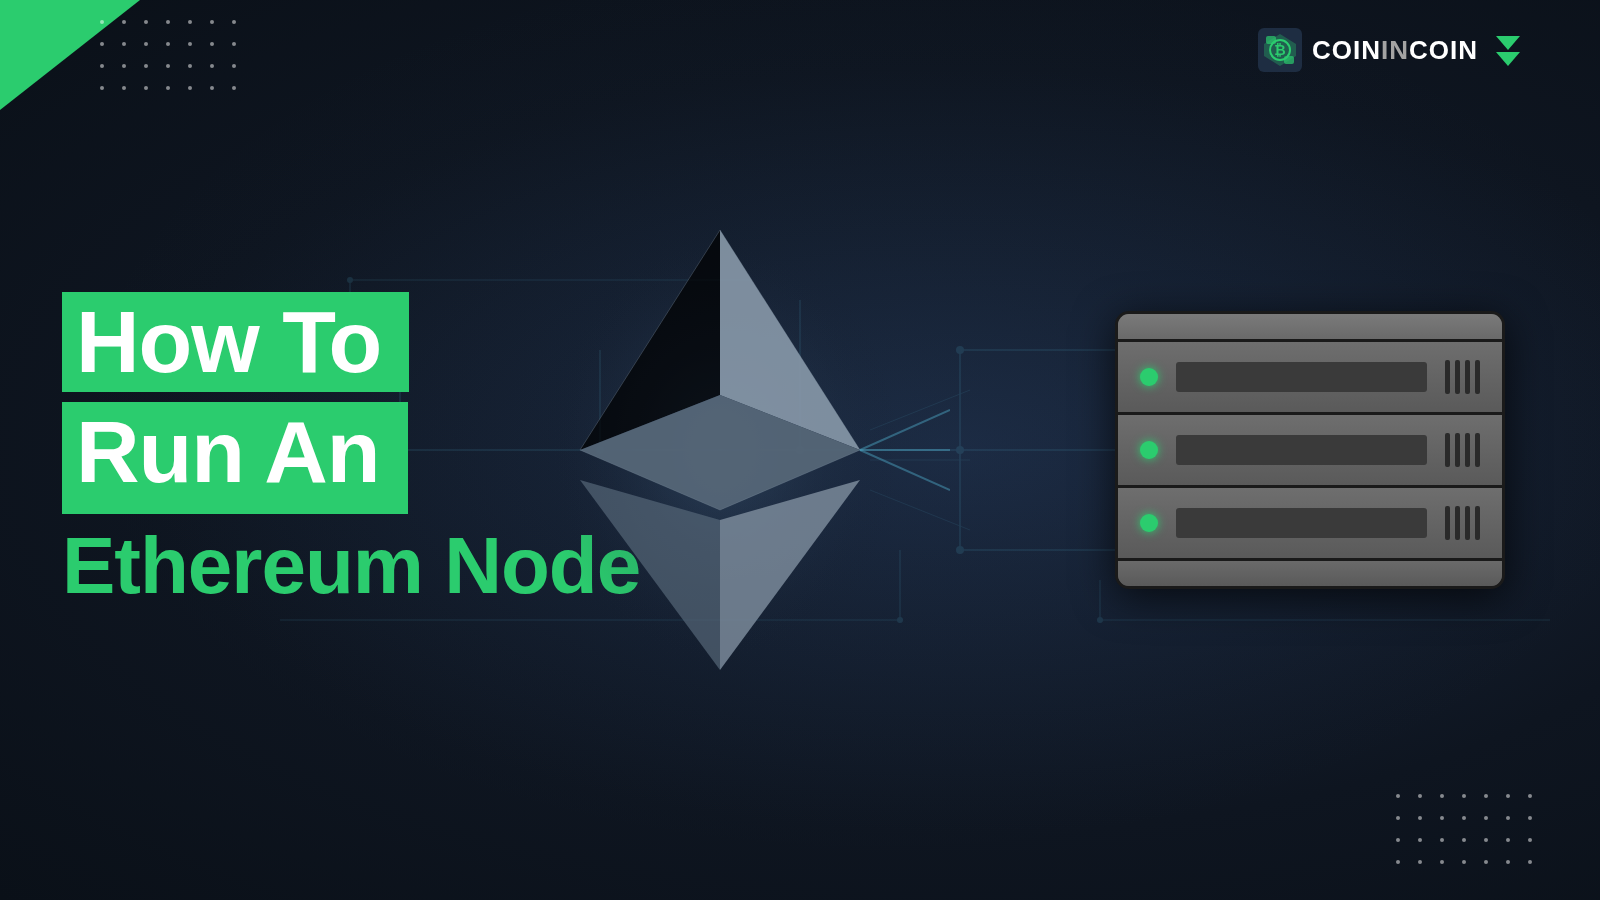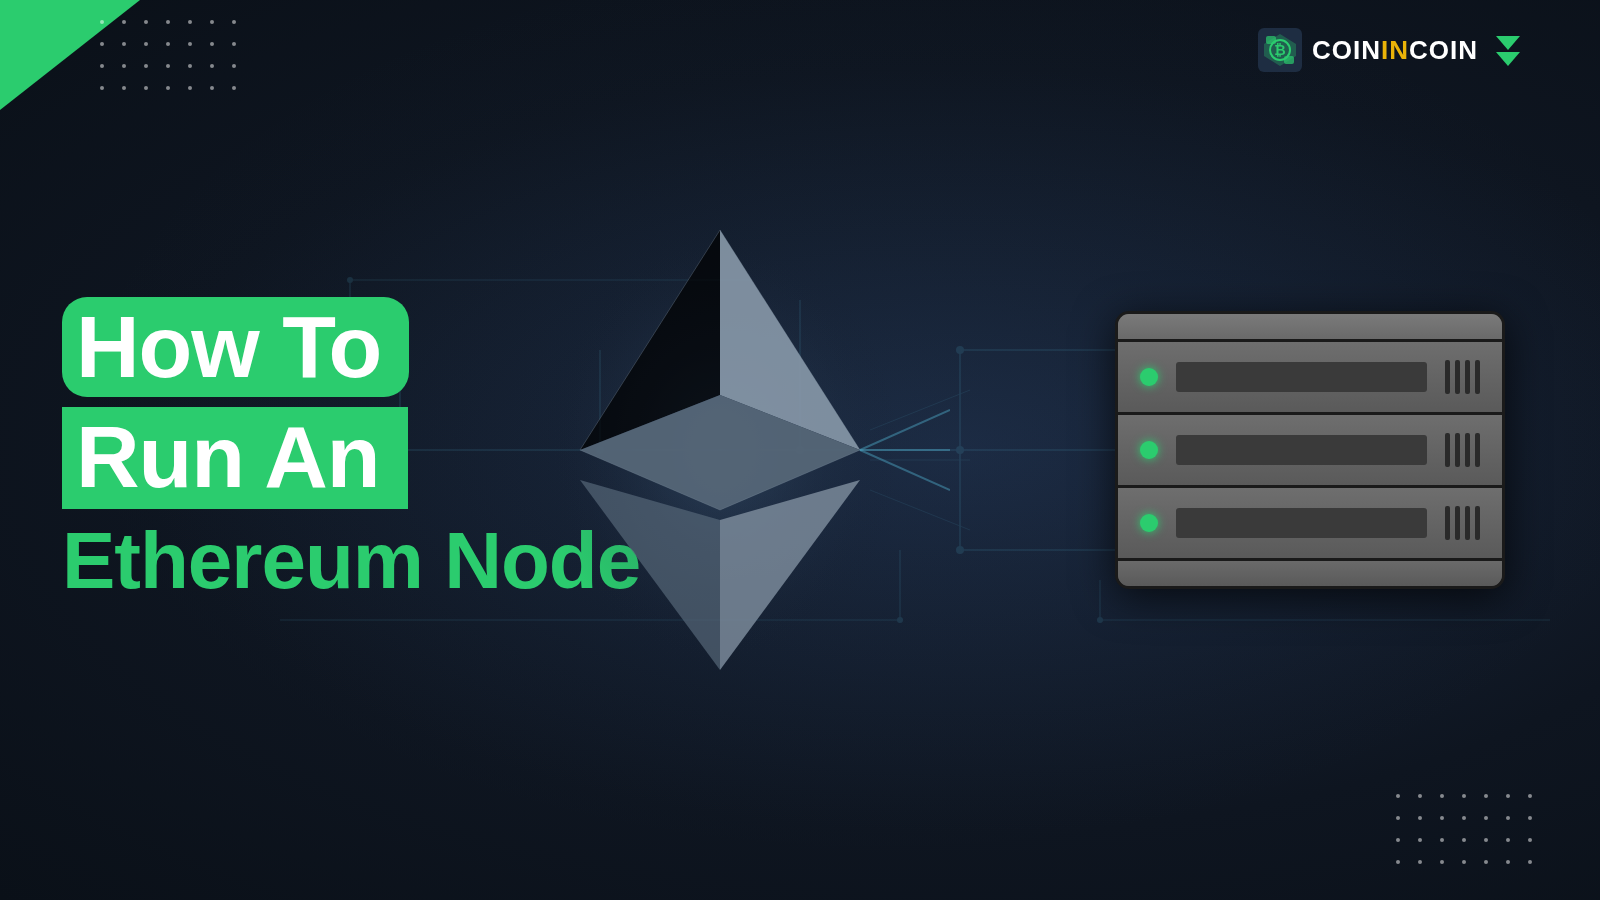--- a/index.html
+++ b/index.html
@@ -117,35 +117,34 @@
       display: flex;
       flex-direction: column;
       gap: 10px;
     }
 
     .how-to-box {
       background: #2bcc6e;
       display: inline-block;
       padding: 6px 28px 6px 14px;
       width: fit-content;
-      border-radius: 25px;
     }
 
     .how-to-text {
       font-size: 88px;
       font-weight: 900;
       color: #ffffff;
       line-height: 1;
       letter-spacing: -1px;
     }
 
     .run-an-box {
       background: #2bcc6e;
       display: inline-block;
-      padding: 6px 28px 8px 14px;
+      padding: 6px 28px 18px 14px;
       width: fit-content;
     }
 
     .run-an-text {
       font-size: 88px;
       font-weight: 900;
       color: #ffffff;
       line-height: 1;
       letter-spacing: -1px;
     }
@@ -280,21 +279,21 @@
 
   <svg class="logo-icon" viewBox="0 0 44 44" xmlns="http://www.w3.org/2000/svg">
     <rect width="44" height="44" rx="6" fill="#1e2d42"></rect>
     <polygon points="22,6 38,16 38,28 22,38 6,28 6,16" fill="#2bcc6e" opacity="0.3"></polygon>
     <circle cx="22" cy="22" r="10" fill="none" stroke="#2bcc6e" stroke-width="2"></circle>
     <text x="22" y="27" text-anchor="middle" font-size="14" font-weight="900" fill="#2bcc6e">₿</text>
     <rect x="8" y="8" width="10" height="8" rx="2" fill="#2bcc6e" opacity="0.7"></rect>
     <rect x="26" y="28" width="10" height="8" rx="2" fill="#2bcc6e" opacity="0.7"></rect>
   </svg>
   <div style="font-size:26px; font-weight:900; color:#fff; letter-spacing:1px;">
-    <span style="color:#ffffff;">COIN</span><span style="color:#eab308;">IN</span><span style="color:#ffffff;">COIN</span>
+    <span style="color:#ffffff;">COIN</span><span style="color:#a3a3a3;">IN</span><span style="color:#ffffff;">COIN</span>
   </div>
   <div class="chevrons">
     <div class="chevron-down"></div>
     <div class="chevron-down"></div>
   </div>
 </div>
 
 <div class="text-section">
   <div class="how-to-box">
     <span class="how-to-text">How To</span>

